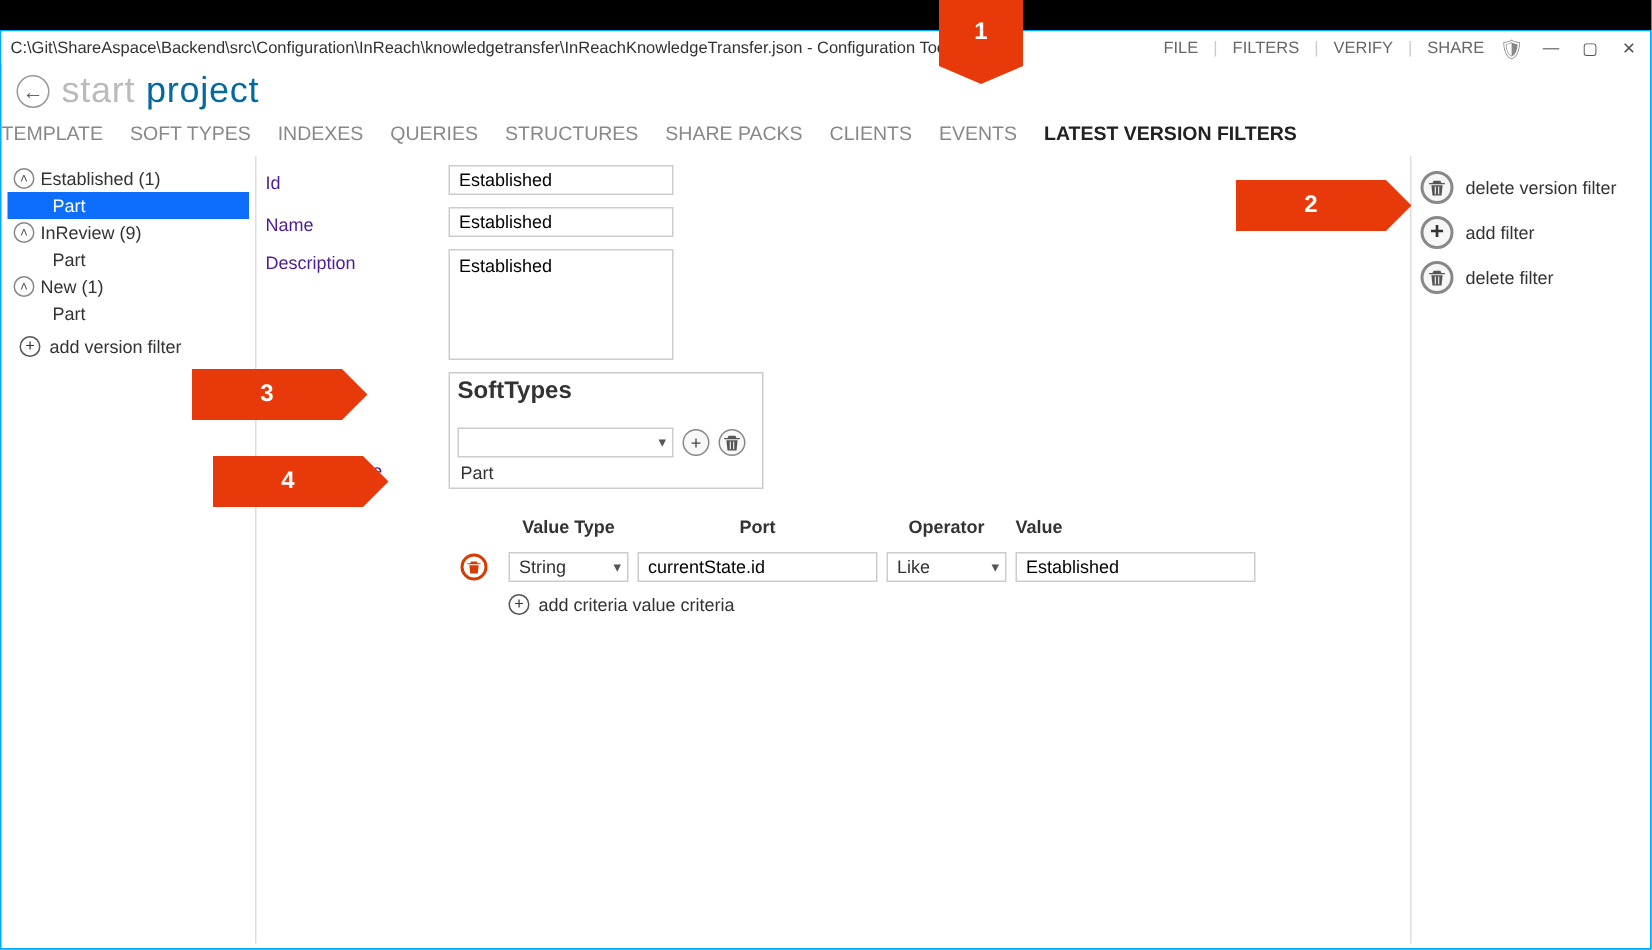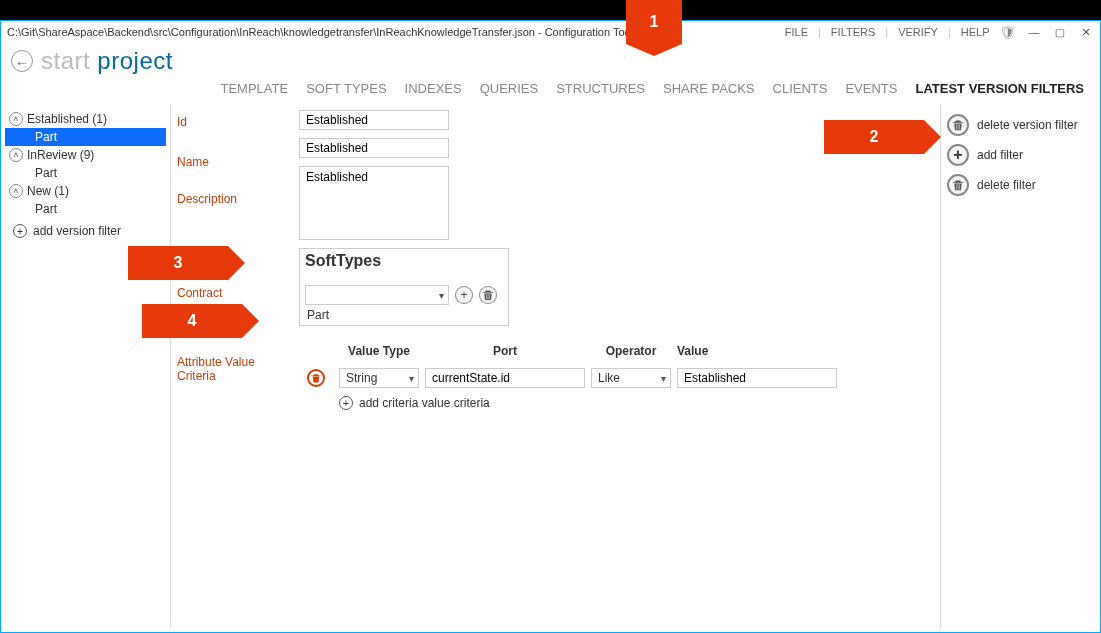--- a/index.html
+++ b/index.html
@@ -8,34 +8,34 @@
 .titlebar { display: flex; align-items: center; justify-content: space-between; height: 22px; padding: 0 6px; font-size: 11px; color: #333; background: #fff; }
 .titlebar-left { white-space: nowrap; overflow: hidden; text-overflow: ellipsis; }
 .titlebar-right { display: flex; align-items: center; gap: 10px; }
 .menulink { color: #666; font-size: 11px; cursor: pointer; }
 .menusep { color: #ccc; }
 .win-btn { width: 16px; height: 16px; display: inline-flex; align-items: center; justify-content: center; color: #555; cursor: pointer; }
 .crumb { display: flex; align-items: center; gap: 8px; padding: 4px 10px 0 10px; }
 .back-circle { width: 22px; height: 22px; border: 1px solid #999; border-radius: 50%; display: flex; align-items: center; justify-content: center; color: #666; cursor: pointer; font-size: 14px; }
 .crumb-text { font-size: 24px; font-weight: 300; color: #bbb; letter-spacing: 0.5px; }
 .crumb-text .active { color: #0369a1; }
-.tabs { display: flex; gap: 18px; padding: 6px 16px 8px 12px; border-bottom: 0; justify-content: flex-end; }
+.tabs { display: flex; gap: 18px; padding: 6px 16px 8px 0; border-bottom: 0; }
 .tab { font-size: 13px; color: #888; cursor: pointer; }
 .tab.active { color: #222; font-weight: 700; }
 .body { display: flex; height: calc(100% - 86px); }
 .sidebar { width: 170px; border-right: 1px solid #ddd; padding: 6px 4px; }
 .tree-node { display: flex; align-items: center; gap: 4px; padding: 2px 4px; font-size: 12px; cursor: pointer; }
 .caret { width: 14px; height: 14px; border: 1px solid #888; border-radius: 50%; display: inline-flex; align-items: center; justify-content: center; font-size: 9px; color: #555; }
 .tree-child { padding: 2px 4px 2px 30px; font-size: 12px; cursor: pointer; }
 .tree-child.selected { background: #0d6efd; color: #fff; }
 .add-vf { display: flex; align-items: center; gap: 6px; padding: 6px 4px 2px 8px; cursor: pointer; font-size: 12px; color: #333; }
 .plus-circle { width: 14px; height: 14px; border: 1px solid #555; border-radius: 50%; display: inline-flex; align-items: center; justify-content: center; font-size: 11px; line-height: 1; }
 .main { flex: 1; display: flex; }
 .form-col { padding: 6px 10px 6px 6px; display: flex; gap: 8px; }
-.labels { width: 114px; display: flex; flex-direction: column; gap: 20px; font-size: 12px; color: #c2410c; padding-top: 2px; }
+.labels { width: 114px; display: flex; flex-direction: column; gap: 8px; font-size: 12px; color: #4c1d95; padding-top: 2px; }
 .labels div { height: 20px; display: flex; align-items: center; }
 .labels .spacer-desc { height: 74px; align-items: flex-start; }
 .labels .spacer-contract { height: 48px; align-items: flex-start; }
 .fields { display: flex; flex-direction: column; gap: 8px; }
 .tinput { width: 150px; height: 20px; border: 1px solid #ccc; padding: 0 6px; font-size: 12px; font-family: inherit; }
 .tarea { width: 150px; height: 74px; border: 1px solid #ccc; padding: 3px 6px; font-size: 12px; font-family: inherit; resize: none; }
 .contract-box { width: 210px; border: 1px solid #ccc; padding: 3px 5px 3px 5px; }
 .contract-box .lbl { font-size: 16px; margin-bottom: 15px; font-weight: bold; }
 .combo-row { display: flex; align-items: center; gap: 6px; }
 .combo { width: 144px; height: 20px; border: 1px solid #ccc; display: flex; align-items: center; justify-content: flex-end; padding: 0 4px; cursor: pointer; }
@@ -72,21 +72,21 @@
 <div class="window">
   <div class="titlebar">
     <div class="titlebar-left">C:\Git\ShareAspace\Backend\src\Configuration\InReach\knowledgetransfer\InReachKnowledgeTransfer.json - Configuration Tool</div>
     <div class="titlebar-right">
       <span class="menulink">FILE</span>
       <span class="menusep">|</span>
       <span class="menulink">FILTERS</span>
       <span class="menusep">|</span>
       <span class="menulink">VERIFY</span>
       <span class="menusep">|</span>
-      <span class="menulink">HELP</span>
+      <span class="menulink">SHARE</span>
       <span class="shield">🛡</span>
       <span class="win-btn">—</span>
       <span class="win-btn">▢</span>
       <span class="win-btn">✕</span>
     </div>
   </div>
 
   <div class="crumb">
     <div class="back-circle">←</div>
     <div class="crumb-text">

